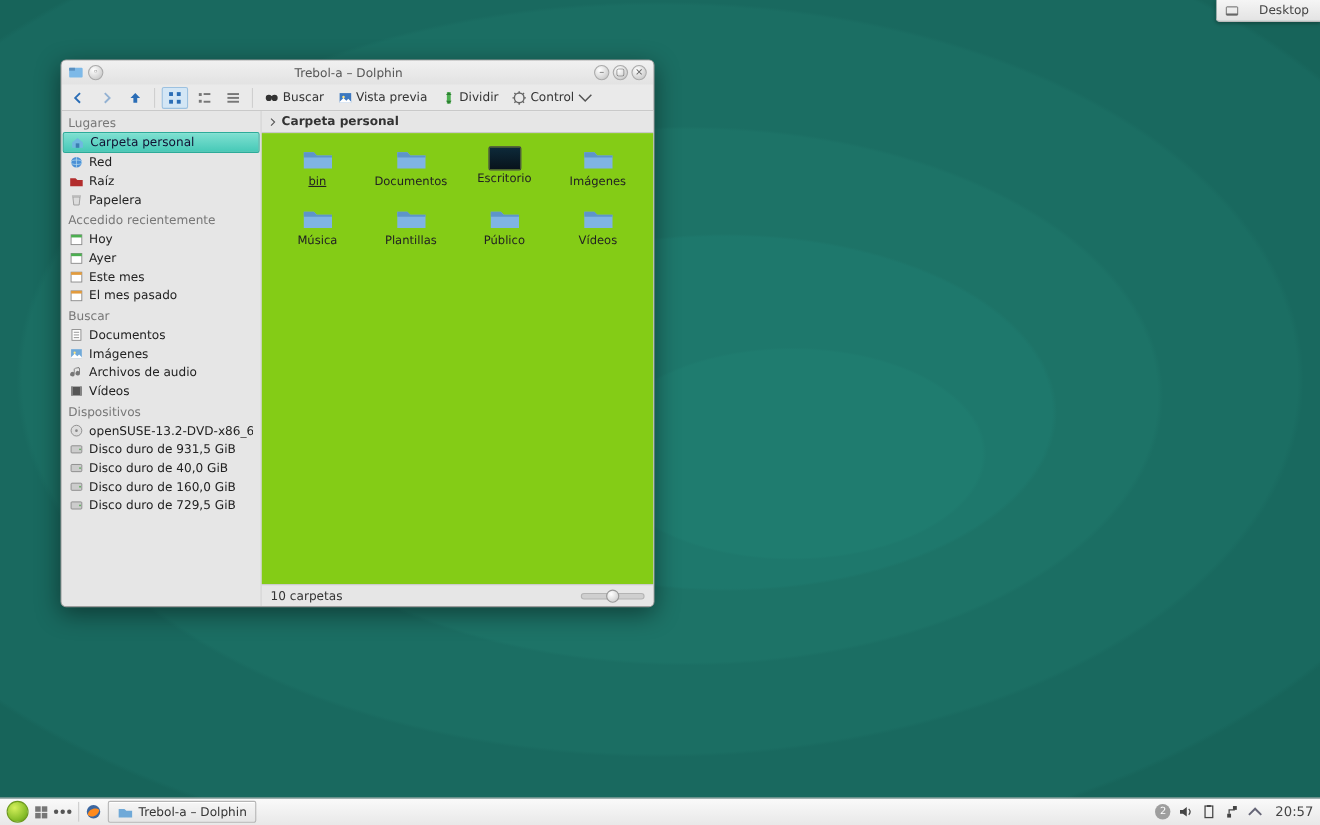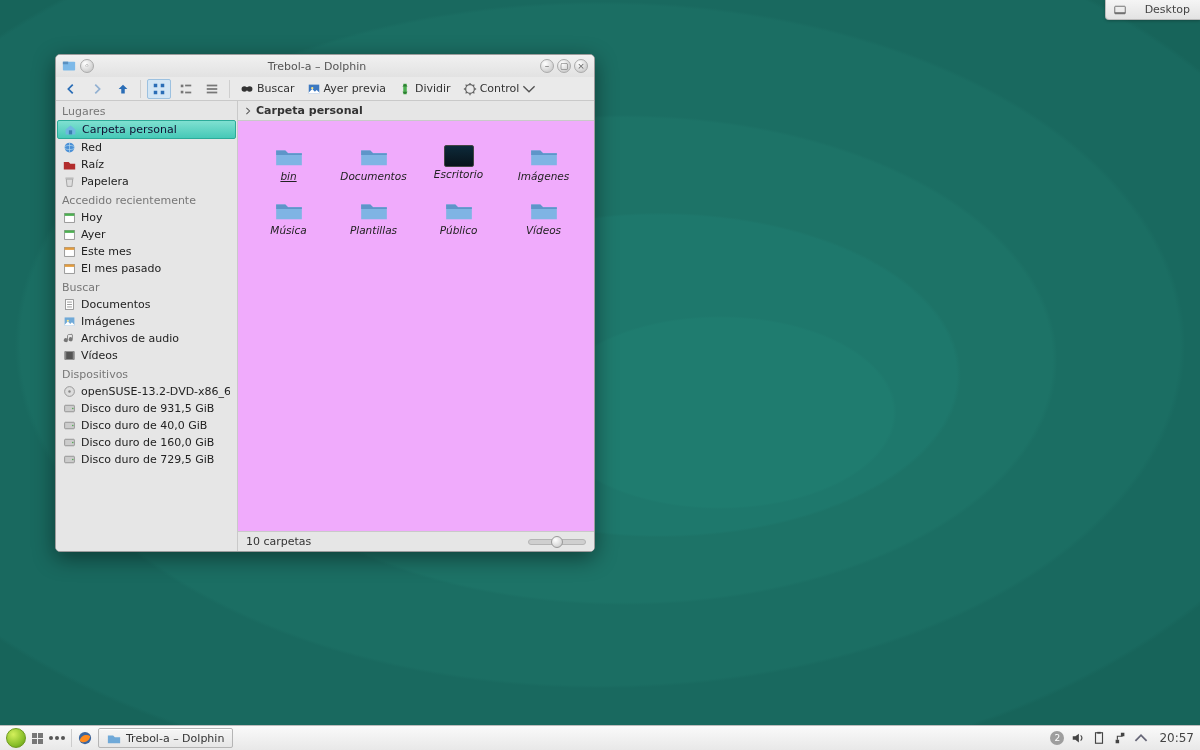--- a/index.html
+++ b/index.html
@@ -97,28 +97,27 @@
 
   
   .main-pane { flex:1; display:flex; flex-direction:column; background:#fff; }
   .breadcrumb {
     background:#e6e6e6;
     border-bottom:1px solid #c9c9c9;
     padding:3px 6px; font-size:11px; color:#333;
     display:flex; align-items:center; gap:4px;
   }
   .icon-grid {
-    flex:1; background:#f0abfc;
-    padding:24px 8px;
+    flex:1; background:#84cc16;
+    padding:12px 8px;
     display:grid;
     grid-template-columns: repeat(4, 85px);
     grid-auto-rows: 50px;
     justify-content:start;
     gap:4px 0;
-    font-style:italic;
   }
   .fitem {
     display:flex; flex-direction:column; align-items:center;
     font-size:10.5px; color:#222; gap:2px;
   }
   .fitem svg, .fitem .thumb { width:30px; height:22px; }
   .fitem .lbl { text-align:center; line-height:1.05; font-size:10.5px;}
   .fitem .lbl.ul { text-decoration:underline; }
   .thumb { background:linear-gradient(#0d2a3a,#08131b); border:1px solid #444; border-radius:2px; }
   .thumb-html { background:#f7f7f7; border:1px solid #bbb; border-radius:1px; position:relative; }
@@ -258,21 +257,21 @@
           <rect x="4" y="6" width="8" height="2" fill="#333"></rect>
         </svg>
         <span>Buscar</span>
       </div>
     <div class="tbtn">
         <svg viewBox="0 0 16 16">
           <rect x="2" y="3" width="12" height="10" fill="#3c78c0"></rect>
           <circle cx="6" cy="7" r="1.3" fill="#ffe680"></circle>
           <path d="M2 12l4-4 3 3 2-2 3 3v1H2z" fill="#fff"></path>
         </svg>
-        <span>Ayer previa</span>
+        <span>Vista previa</span>
       </div>
     <div class="tbtn">
         <svg viewBox="0 0 16 16">
           <rect x="6" y="2" width="4" height="12" fill="#4caf50"></rect>
           <path d="M8 2l3 3H5zM8 14l-3-3h6z" fill="#2e7d32"></path>
         </svg>
         <span>Dividir</span>
       </div>
     <div class="tbtn">
         <svg viewBox="0 0 16 16">

